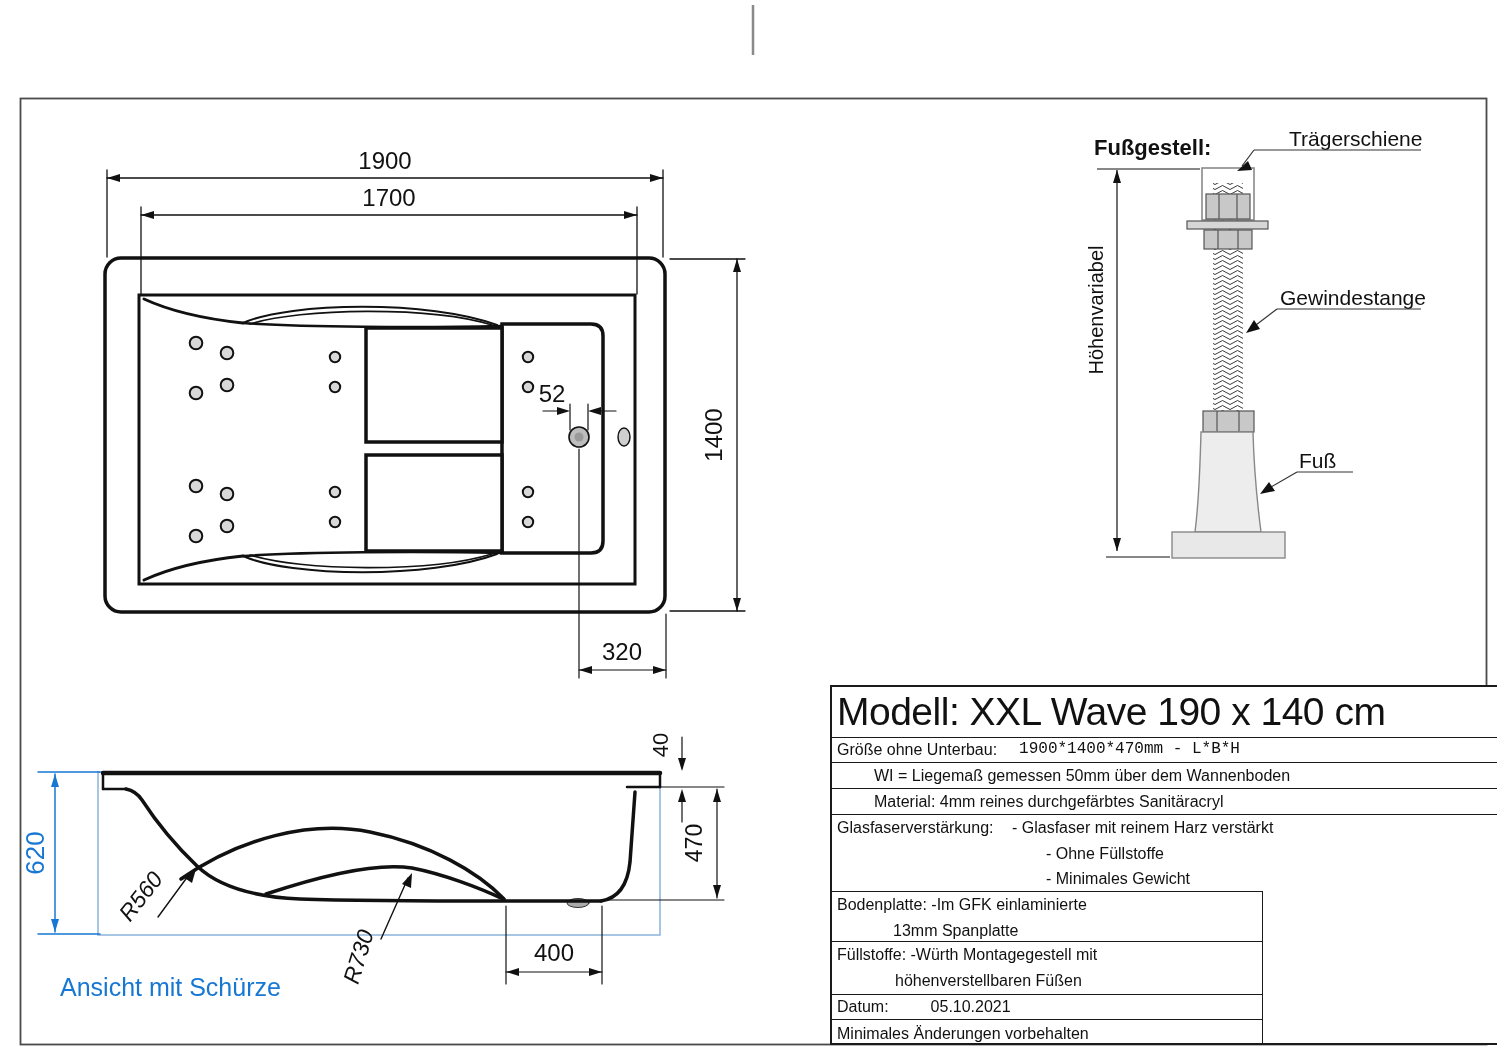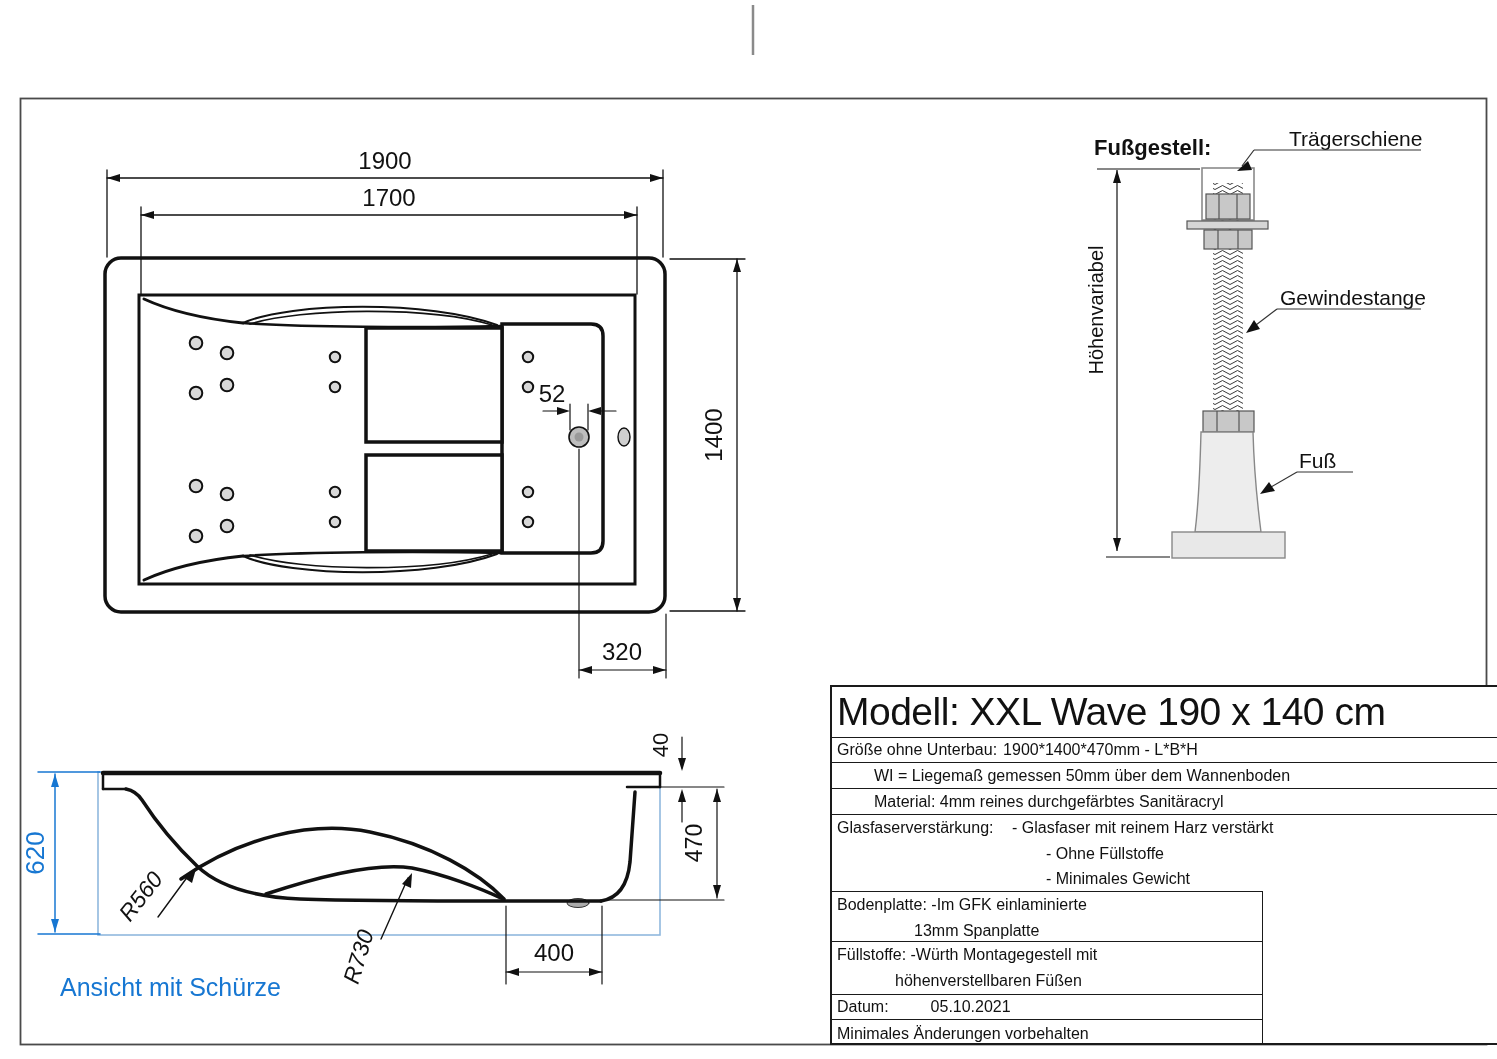--- a/index.html
+++ b/index.html
@@ -14,23 +14,23 @@
   .trow.first{border-top:none;}
   .titlerow{height:50px;display:flex;align-items:center;font-size:39px;letter-spacing:-0.5px;white-space:nowrap;}
   .h25{height:25px;display:flex;align-items:center;}
   .h26{height:26px;display:flex;align-items:flex-end;padding-left:42px;}
   .h77{height:77px;}
   .h50{height:50px;}
   .h53{height:53px;}
   .h28{height:28px;display:flex;align-items:center;}
   .leftcol{width:430px;}
   .ind209{margin-left:209px;}
-  .ind132{margin-left:77px;}
+  .ind132{margin-left:56px;}
   .ind117{margin-left:58px;}
-  .gap22{margin-left:6px;}
+  .gap22{margin-left:22px;font-family:Liberation Mono, monospace;}
   .gap14{margin-left:14px;}
   .gap38{margin-left:42px;}
   .logocell{position:absolute;left:430px;top:204px;right:0;bottom:0;border-left:1.5px solid #1a1a1a;background:#fff;}
 </style>
 </head>
 <body>
 
 <svg id="stage" viewBox="0 0 1497 1059">
   <defs>
     <pattern id="threads" width="30" height="5" patternUnits="userSpaceOnUse">

